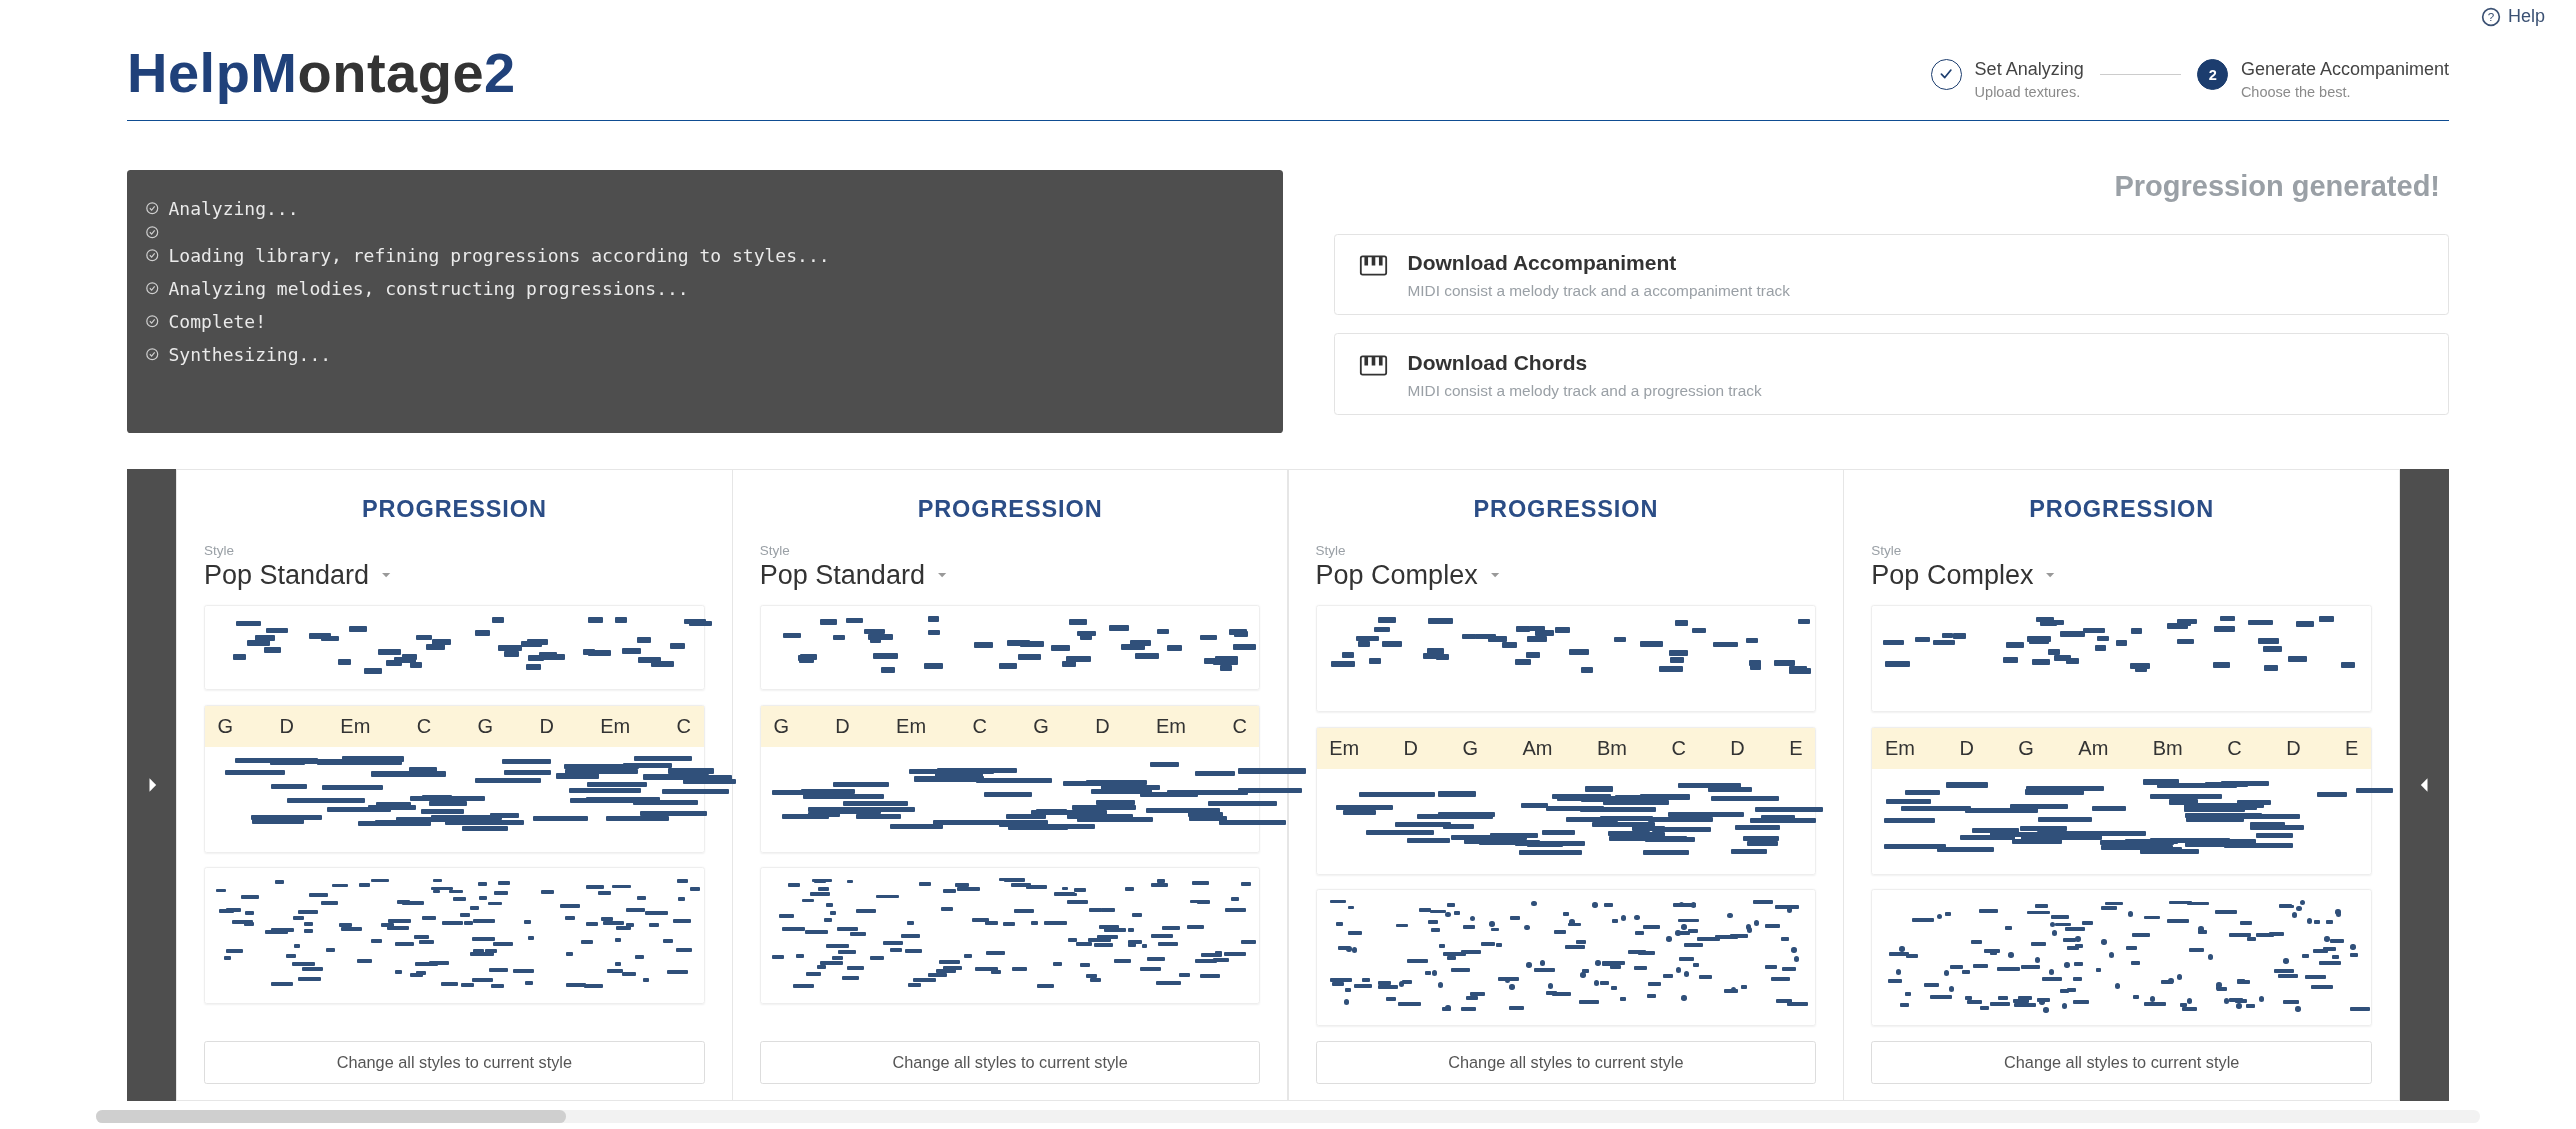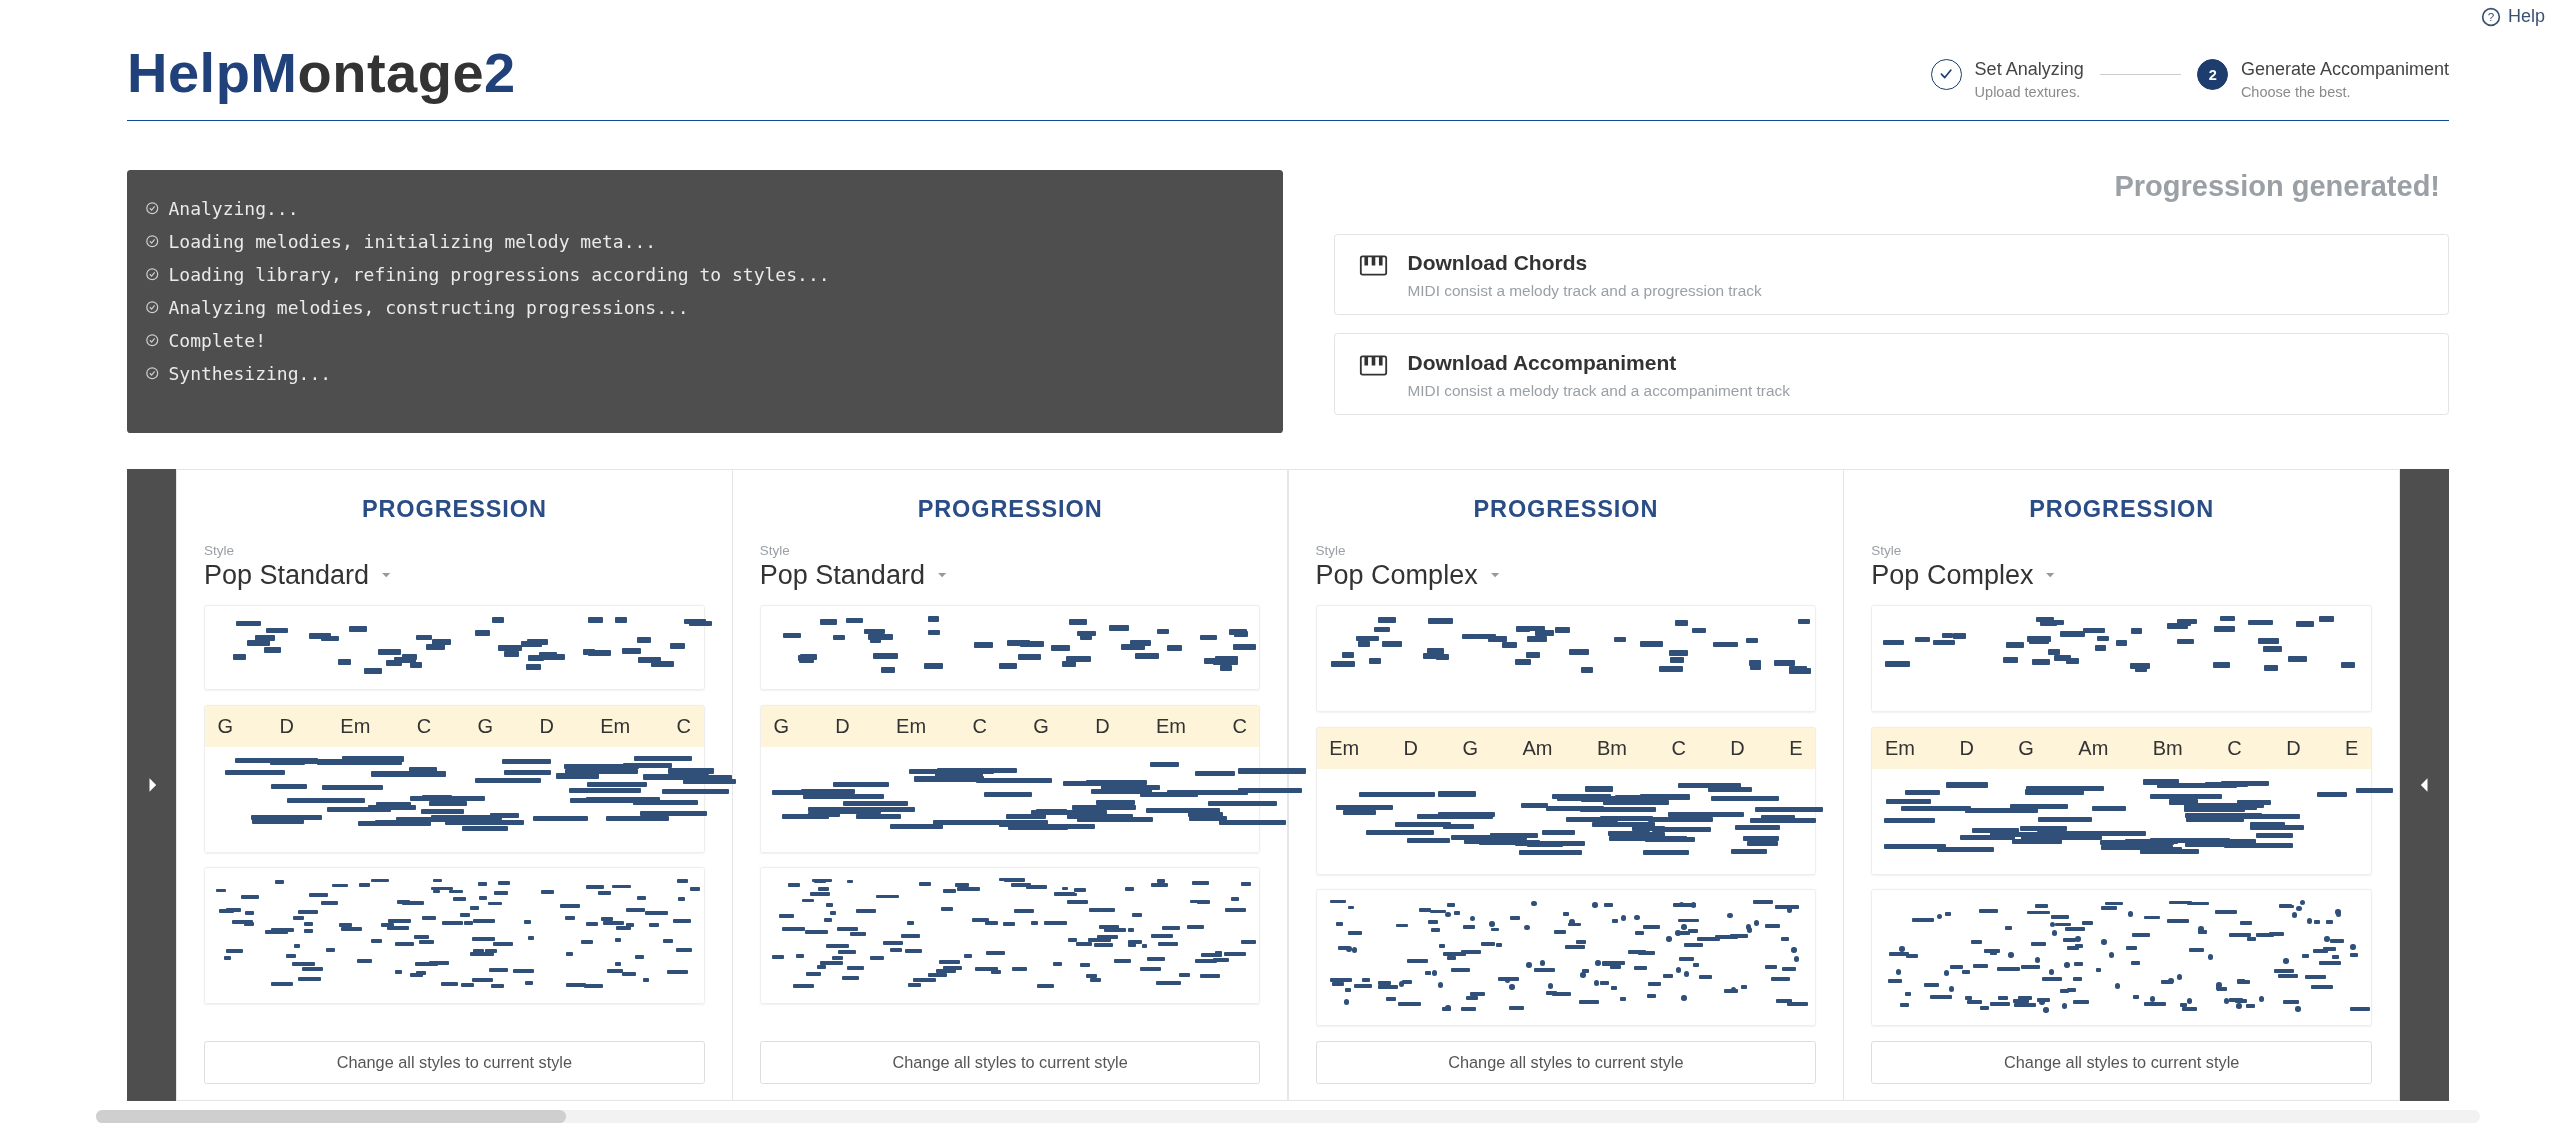--- a/index.html
+++ b/index.html
@@ -114,21 +114,20 @@
             <circle cx="12" cy="12" r="9" fill="none" stroke="#cfcfcf" stroke-width="2"></circle>
             <path d="M8 12l3 3 5-6" fill="none" stroke="#cfcfcf" stroke-width="2"></path>
           </svg>
           <span>Analyzing...</span>
         </div>
       <div class="row">
           <svg viewBox="0 0 24 24">
             <circle cx="12" cy="12" r="9" fill="none" stroke="#cfcfcf" stroke-width="2"></circle>
             <path d="M8 12l3 3 5-6" fill="none" stroke="#cfcfcf" stroke-width="2"></path>
           </svg>
-          <span>Loading melodies, initializing melody meta...</span>
         </div>
       <div class="row">
           <svg viewBox="0 0 24 24">
             <circle cx="12" cy="12" r="9" fill="none" stroke="#cfcfcf" stroke-width="2"></circle>
             <path d="M8 12l3 3 5-6" fill="none" stroke="#cfcfcf" stroke-width="2"></path>
           </svg>
           <span>Loading library, refining progressions according to styles...</span>
         </div>
       <div class="row">
           <svg viewBox="0 0 24 24">
@@ -159,37 +158,37 @@
       <div class="dl">
         <div class="ico">
           <svg viewBox="0 0 32 32">
               <rect x="2" y="6" width="28" height="20" rx="2" fill="none" stroke="#333" stroke-width="2"></rect>
               <rect x="6" y="6" width="4" height="10" fill="#333"></rect>
               <rect x="14" y="6" width="4" height="10" fill="#333"></rect>
               <rect x="22" y="6" width="4" height="10" fill="#333"></rect>
             </svg>
         </div>
         <div class="txt">
-          <div class="t">Download Chords</div>
-          <div class="s">MIDI consist a melody track and a progression track</div>
+          <div class="t">Download Accompaniment</div>
+          <div class="s">MIDI consist a melody track and a accompaniment track</div>
         </div>
       </div>
 
       <div class="dl">
         <div class="ico">
           <svg viewBox="0 0 32 32">
               <rect x="2" y="6" width="28" height="20" rx="2" fill="none" stroke="#333" stroke-width="2"></rect>
               <rect x="6" y="6" width="4" height="10" fill="#333"></rect>
               <rect x="14" y="6" width="4" height="10" fill="#333"></rect>
               <rect x="22" y="6" width="4" height="10" fill="#333"></rect>
             </svg>
         </div>
         <div class="txt">
-          <div class="t">Download Accompaniment</div>
-          <div class="s">MIDI consist a melody track and a accompaniment track</div>
+          <div class="t">Download Chords</div>
+          <div class="s">MIDI consist a melody track and a progression track</div>
         </div>
       </div>
     </div>
   </div>
 
   <div class="carousel">
     <div class="navbtn">
       <svg viewBox="0 0 24 24">
           <path d="M9 4l8 8-8 8z"></path>
         </svg>

